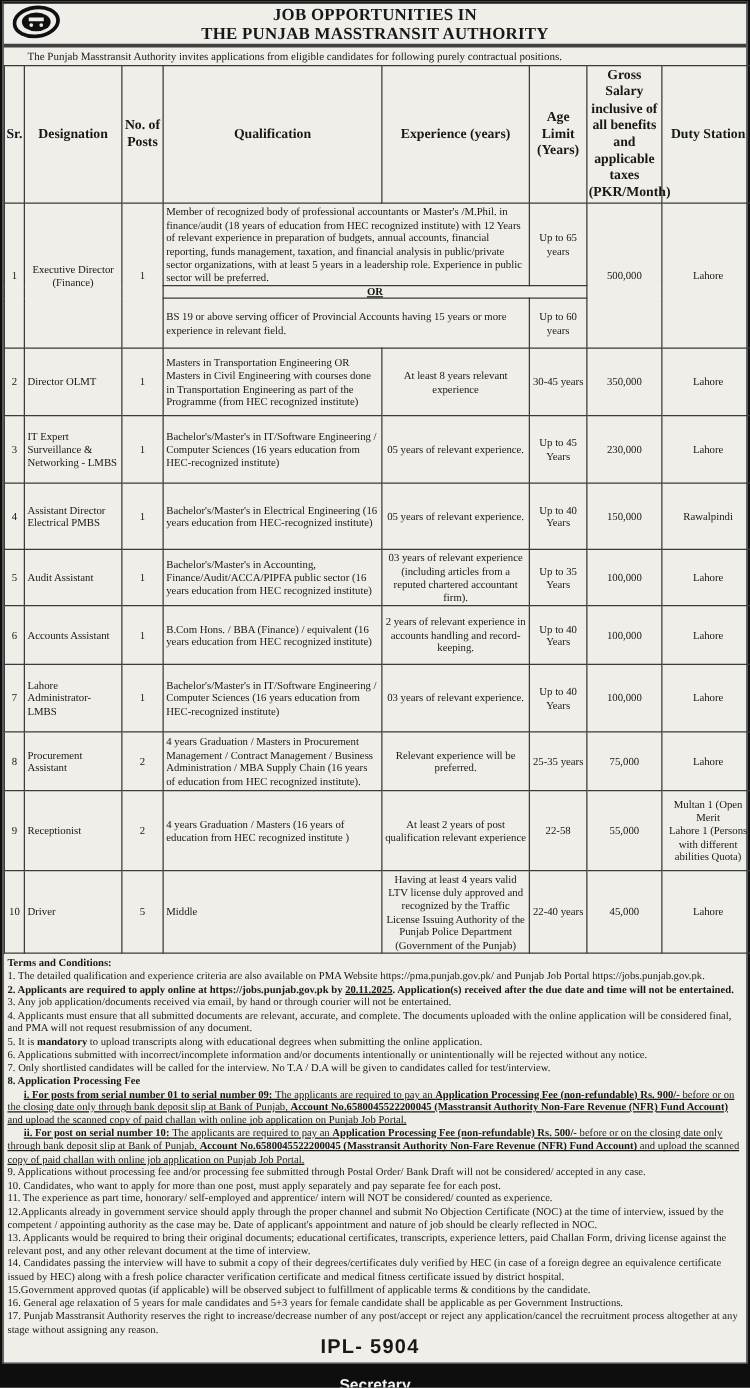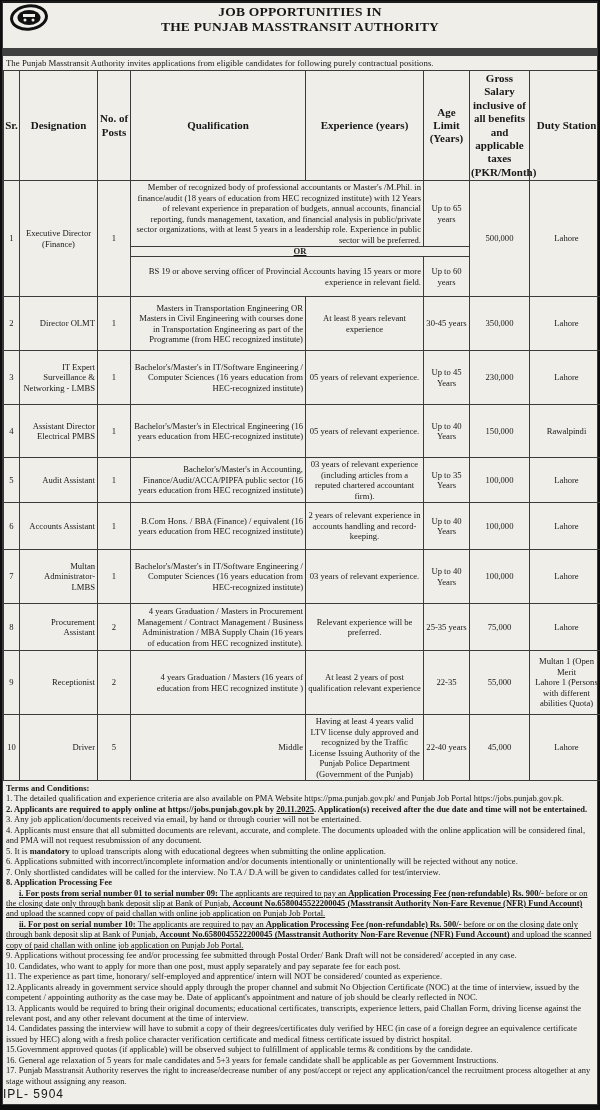--- a/index.html
+++ b/index.html
@@ -9,37 +9,37 @@
     background: #0e0e0e; color: #181818;
     font-family: "Liberation Serif", serif;
     display: flex; flex-direction: column;
   }
   .document {
     flex: 0 0 auto; position: relative;
     margin: 1px 2px 0 2px;
     background: #efeee9;
     border: 1px solid #3a3a3a; border-top: 2px solid #1d1d1d;
   }
-  .masthead { position: relative; padding: 2px 0 14px; border-bottom: 8px solid #404040; }
+  .masthead { position: relative; padding: 2px 0 1px; border-bottom: 3px solid #404040; }
   .logo { position: absolute; left: 7px; top: 1px; width: 38px; height: 27px; }
   .title-line { text-align: center; font-weight: bold; font-size: 13.5px; line-height: 14.5px; letter-spacing: .2px; }
-  .intro { font-size: 8.8px; padding: 2px 3px; }
+  .intro { font-size: 8.8px; padding: 2px 19px; }
   table { width: 100%; border-collapse: collapse; table-layout: fixed; font-size: 8.6px; line-height: 1.22; }
   th, td { border: 1px solid #3b3b3b; padding: 1px 2px; vertical-align: middle; }
   th { font-size: 11px; font-weight: bold; text-align: center; padding: 1px; }
   td.c { text-align: center; }
-  td.l { text-align: right; }
+  td.l { text-align: left; }
   .pre { white-space: pre-line; }
   .or-cell { font-weight: bold; text-align: center; padding: 0; line-height: 9px; text-decoration: underline; }
   .terms { padding: 2px 3px 0 3px; font-size: 8.5px; line-height: 1.23; }
   .terms-heading { font-weight: bold; }
   .term.sub { text-indent: 13px; text-decoration: underline; }
   .seg-b { font-weight: bold; text-align: right; }
   .seg-u { text-decoration: underline; }
-  .ipl { text-align: left; font-family: "Liberation Sans", sans-serif; font-weight: normal; font-size: 12px; letter-spacing: 1px; padding: 1px 8px 3px 0; }
+  .ipl { text-align: center; font-family: "Liberation Sans", sans-serif; font-weight: bold; font-size: 16px; letter-spacing: 1px; padding: 1px 8px 3px 0; }
   .footer {
     flex: 1 1 auto; background: #0e0e0e; color: #f2f2f2;
     text-align: center; font-family: "Liberation Sans", sans-serif;
     font-weight: bold; font-size: 12.5px; line-height: 1.42; padding-top: 9px;
   }
 </style>
 </head>
 <body>
 
 <div class="document">
@@ -144,21 +144,21 @@
       <td class="l">Accounts Assistant</td>
       <td class="c">1</td>
       <td class="l">B.Com Hons. / BBA (Finance) / equivalent (16 years education from HEC recognized institute)</td>
       <td class="c">2 years of relevant experience in accounts handling and record-keeping.</td>
       <td class="c">Up to 40 Years</td>
       <td class="c">100,000</td>
       <td class="c">Lahore</td>
     </tr>
     <tr style="height:54px">
       <td class="c">7</td>
-      <td class="l">Multan Administrator-LMBS</td>
+      <td class="l">Lahore Administrator-LMBS</td>
       <td class="c">1</td>
       <td class="l">Bachelor's/Master's in IT/Software Engineering / Computer Sciences (16 years education from HEC-recognized institute)</td>
       <td class="c">03 years of relevant experience.</td>
       <td class="c">Up to 40 Years</td>
       <td class="c">100,000</td>
       <td class="c">Lahore</td>
     </tr>
     <tr style="height:47px">
       <td class="c">8</td>
       <td class="l">Procurement Assistant</td>
@@ -168,21 +168,21 @@
       <td class="c">25-35 years</td>
       <td class="c">75,000</td>
       <td class="c">Lahore</td>
     </tr>
     <tr style="height:64px">
       <td class="c">9</td>
       <td class="l">Receptionist</td>
       <td class="c">2</td>
       <td class="l">4 years Graduation / Masters (16 years of education from HEC recognized institute )</td>
       <td class="c">At least 2 years of post qualification relevant experience</td>
-      <td class="c">22-35</td>
+      <td class="c">22-58</td>
       <td class="c">55,000</td>
       <td class="c pre">Multan 1 (Open Merit
 Lahore 1 (Persons with different abilities Quota)</td>
     </tr>
     <tr style="height:63px">
       <td class="c">10</td>
       <td class="l">Driver</td>
       <td class="c">5</td>
       <td class="l">Middle</td>
       <td class="c">Having at least 4 years valid LTV license duly approved and recognized by the Traffic License Issuing Authority of the Punjab Police Department (Government of the Punjab)</td>

